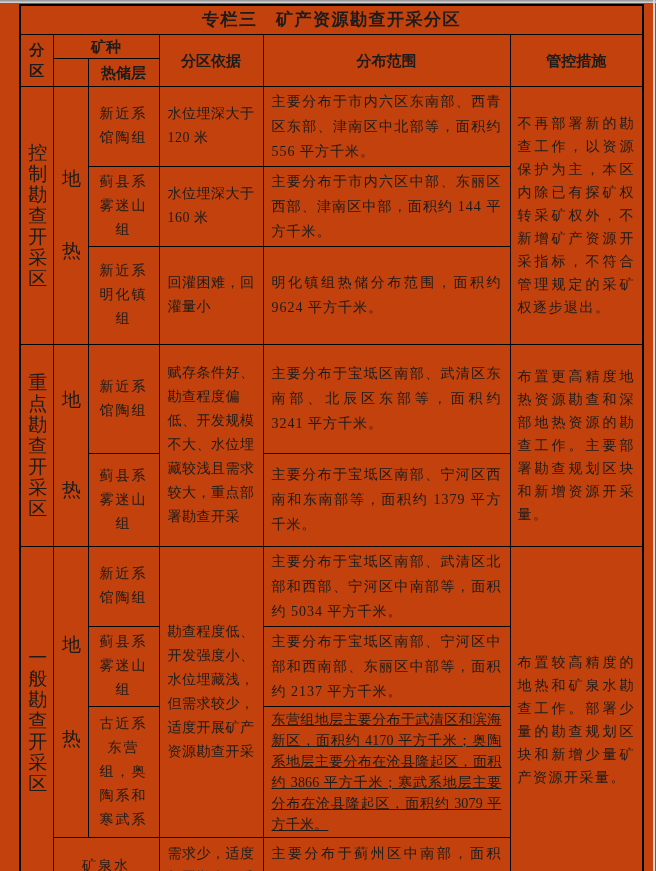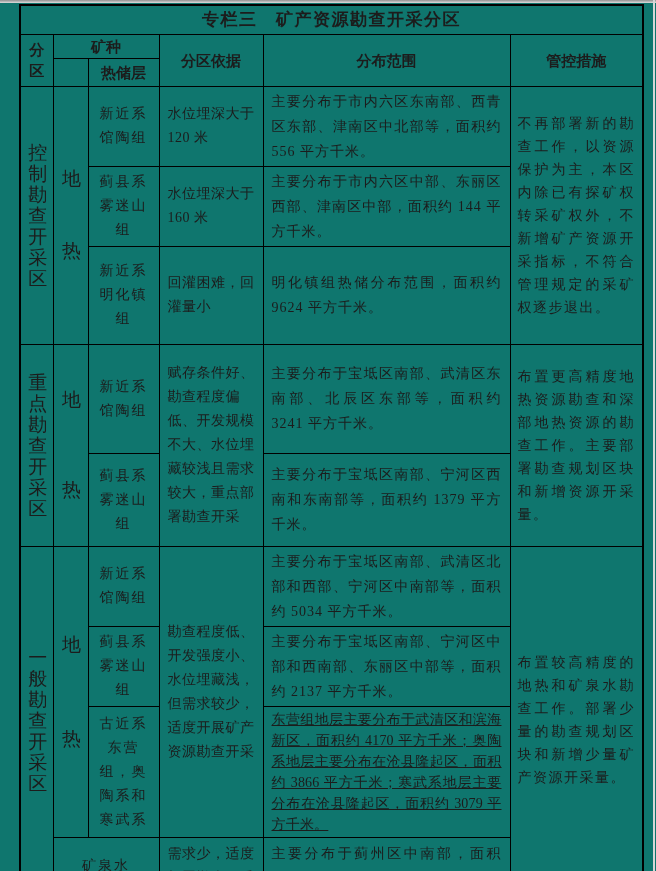--- a/index.html
+++ b/index.html
@@ -1,17 +1,17 @@
 <!DOCTYPE html>
 <html><head>
 <meta charset="utf-8">
 <style>
   html,body{margin:0;padding:0;background:#ffffff;}
   .screen{
-    position:relative;width:656px;height:871px;background:#0f766e;overflow:hidden;
+    position:relative;width:656px;height:871px;background:#c2410c;overflow:hidden;
     font-family:"Liberation Serif","DejaVu Serif",serif;color:#1c1c1c;
   }
   .top-edge{
     position:absolute;left:0;top:0;width:656px;height:3px;
     background:linear-gradient(to bottom,#8f8f8f,#dedede);
   }
   .right-edge{
     position:absolute;top:0;right:1px;width:2px;height:871px;background:#d6d6d6;
   }
   table.doc-table{

